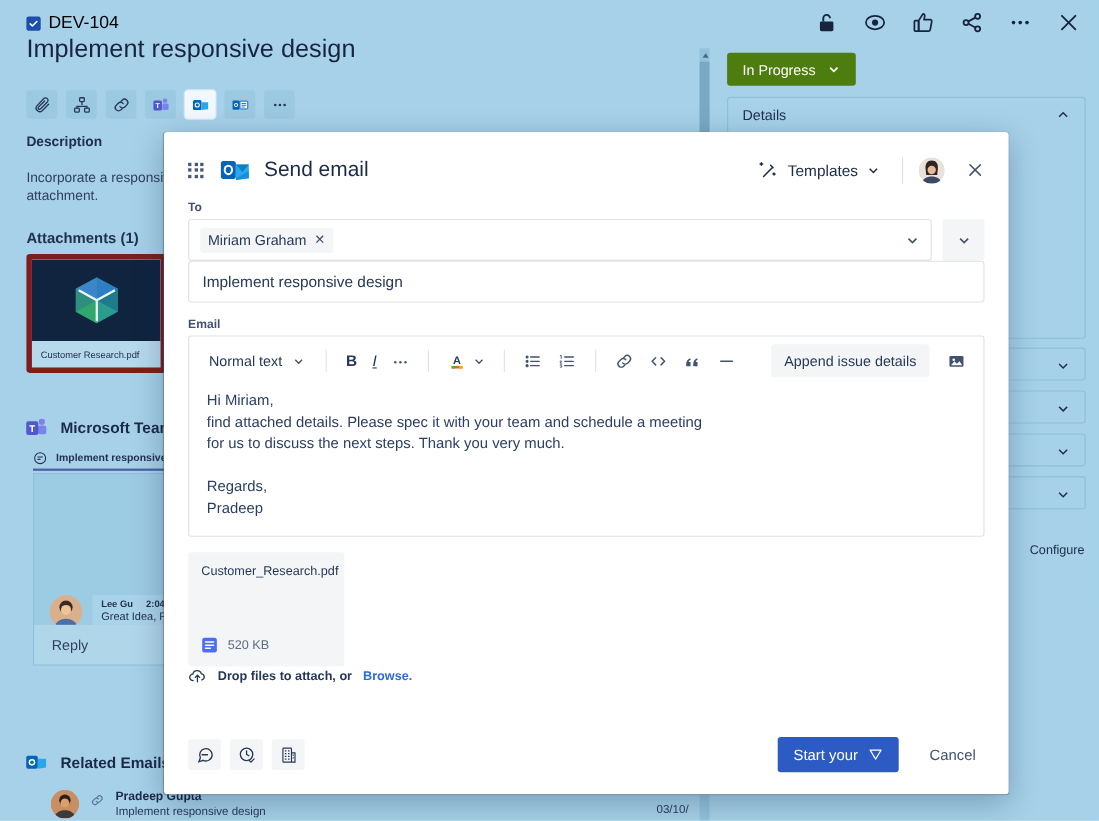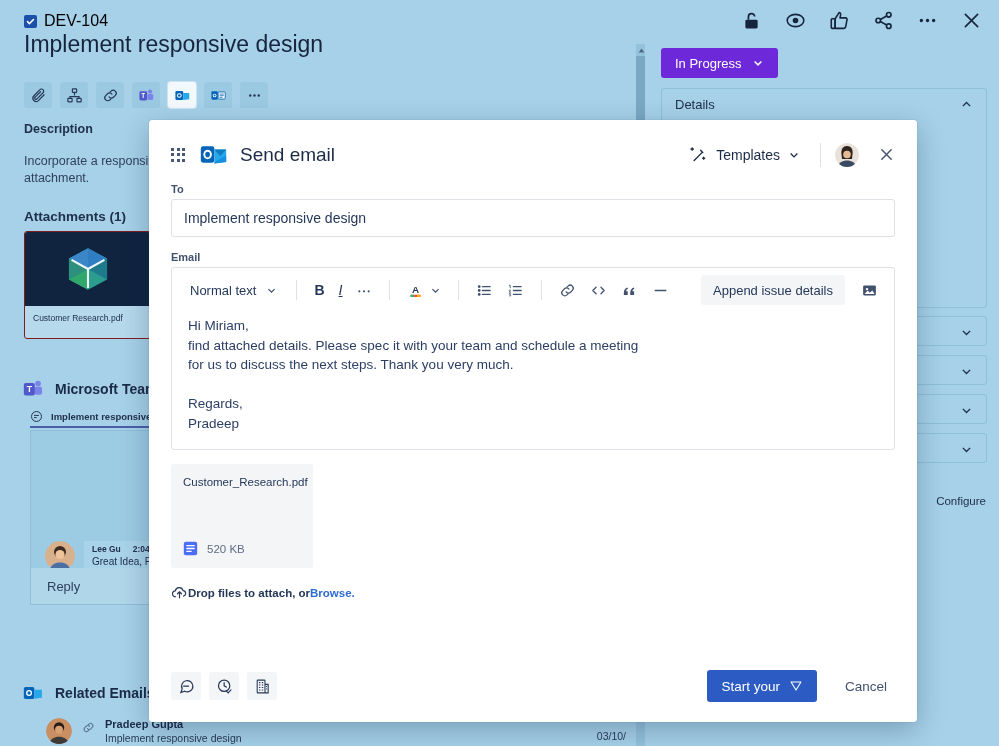--- a/index.html
+++ b/index.html
@@ -35,21 +35,21 @@
   .act.sel { background: #f2f8fc; box-shadow: 0 0 0 1px #cfe4f1; }
   .act svg { width: 17px; height: 17px; }
 
   .sec-label { position: absolute; font-size: 12.5px; font-weight: 700; color: #20304d; }
   .desc-label { left: 24px; top: 122px; }
   .desc-text { position: absolute; left: 24px; top: 153px; font-size: 12.5px; color: #31405c; line-height: 17px; width: 430px; }
   .attach-label { left: 24px; top: 209px; font-size: 13.5px; }
 
   .attach-card {
     position: absolute; left: 24px; top: 231px; width: 127px; height: 108px;
-    background: #b6d9ec; border: 1px solid #7f1d1d; border-radius: 3px; overflow: hidden;
+    background: #b6d9ec; border: 5px solid #7f1d1d; border-radius: 3px; overflow: hidden;
   }
   .attach-thumb { height: 74px; background: #10243f; display: flex; align-items: center; justify-content: center; }
   .attach-name { font-size: 8.5px; color: #20304d; padding: 7px 8px; font-weight: 500; }
 
   .teams-sec { position: absolute; left: 22px; top: 378px; display: flex; align-items: center; gap: 11px; }
   .teams-title { font-size: 14px; font-weight: 700; color: #1b2a47; }
   .thread-row { position: absolute; left: 30px; top: 410px; display: flex; align-items: center; gap: 8px; }
   .thread-row .t { font-size: 9.5px; font-weight: 700; color: #22314e; }
   .thread-underline { position: absolute; left: 30px; top: 426px; width: 310px; height: 2px; background: #4a5fa8; }
   .thread-body {
@@ -73,21 +73,21 @@
   .rel-date { position: absolute; right: 0; top: 12px; font-size: 10.5px; color: #2a3a57; }
 
   
   .scroll-track { position: absolute; left: 636px; top: 44px; width: 9px; height: 702px; background: #94c2dc; }
   .scroll-thumb { position: absolute; left: 636px; top: 56px; width: 9px; height: 72px; background: #7aa8c4; }
   .scroll-arrow { position: absolute; left: 637px; top: 45px; width: 8px; height: 10px; display: flex; align-items: center; justify-content: center; }
 
   
   .status-btn {
     position: absolute; left: 661px; top: 48px; height: 30px; padding: 0 14px;
-    background: #6d28d9; color: #fff; border-radius: 3px; font-size: 13px;
+    background: #4d7c0f; color: #fff; border-radius: 3px; font-size: 13px;
     display: flex; align-items: center; gap: 11px; cursor: pointer;
   }
   .panel {
     position: absolute; left: 661px; border: 1px solid #8fbfd9; border-radius: 3px;
     background: transparent;
   }
   .panel-head { height: 30px; display: flex; align-items: center; justify-content: space-between; padding: 0 13px; }
   .panel-head span { font-size: 13px; color: #20304d; }
   .panel-details { top: 88px; width: 326px; height: 220px; }
   .panel-row { top: 316px; width: 326px; height: 30px; }
@@ -134,21 +134,21 @@
   .tb-text { font-size: 13px; color: #253858; gap: 10px; padding: 0 8px; }
   .tb-sep { width: 1px; height: 20px; background: #dfe1e6; margin: 0 9px; }
   .tb-spacer { flex: 1; }
   .append-btn { background: #f4f5f7; border-radius: 3px; height: 30px; padding: 0 12px; font-size: 13px; color: #253858; display: flex; align-items: center; cursor: pointer; }
   .etext { padding: 4px 16px 10px; font-size: 13.5px; color: #2c3e63; line-height: 19.5px; white-space: pre-wrap; overflow: hidden; flex: 1; cursor: text; }
 
   .att-card { margin-top: 14px; width: 142px; height: 104px; background: #f4f5f7; border-radius: 3px; position: relative; padding: 12px; }
   .att-card .nm { font-size: 11.5px; color: #253858; }
   .att-card .sz { position: absolute; left: 12px; bottom: 12px; display: flex; align-items: center; gap: 9px; font-size: 11.5px; color: #5e6c84; }
 
-  .drop-row { margin-top: 16px; display: flex; align-items: center; font-size: 11.5px; color: #253858; font-weight: 600; }
+  .drop-row { margin-top: 0; display: flex; align-items: center; gap: 10px; font-size: 11.5px; color: #253858; font-weight: 600; }
   .drop-row a { color: #2d6bd6; text-decoration: none; cursor: pointer; }
 
   .m-foot { display: flex; align-items: center; padding: 12px 22px 20px 22px; }
   .foot-ico { width: 30px; height: 28px; background: #f4f5f7; border-radius: 3px; display: flex; align-items: center; justify-content: center; margin-right: 8px; cursor: pointer; }
   .foot-spacer { flex: 1; }
   .primary-btn {
     background: #2d5bc4; color: #fff; border: none; border-radius: 3px; height: 32px; padding: 0 14px;
     font-size: 13.5px; display: flex; align-items: center; gap: 9px; cursor: pointer; font-family: inherit;
   }
   .cancel-btn { background: none; border: none; font-size: 13.5px; color: #42526e; margin-left: 20px; cursor: pointer; font-family: inherit; padding: 0 8px; }
@@ -466,20 +466,38 @@
           <svg width="15" height="15" viewBox="0 0 16 16" fill="none" stroke="#42526e" stroke-width="1.5" stroke-linecap="round">
               <path d="M3 3l10 10M13 3L3 13"></path>
             </svg>
         </div>
       </div>
     </div>
 
     <div class="m-body">
 
       <div class="fld-label">To</div>
+      <div class="to-row">
+        <div class="to-field">
+          <span class="chip">
+            <span>Miriam Graham</span>
+            <span class="x">✕</span>
+          </span>
+          <span class="to-caret">
+            <svg width="13" height="13" viewBox="0 0 16 16" fill="none" stroke="#42526e" stroke-width="1.8">
+                <path d="M3.5 6l4.5 4.5L12.5 6"></path>
+              </svg>
+          </span>
+        </div>
+        <div class="to-more">
+          <svg width="13" height="13" viewBox="0 0 16 16" fill="none" stroke="#42526e" stroke-width="1.8">
+              <path d="M3.5 6l4.5 4.5L12.5 6"></path>
+            </svg>
+        </div>
+      </div>
 
       <div class="subj-field">Implement responsive design</div>
 
       <div class="fld-label mt14">Email</div>
       <div class="editor">
         <div class="etoolbar">
           <div class="tb-item tb-text">
             <span>Normal text</span>
             <svg width="11" height="11" viewBox="0 0 16 16" fill="none" stroke="#42526e" stroke-width="1.8">
                 <path d="M3.5 6l4.5 4.5L12.5 6"></path>

